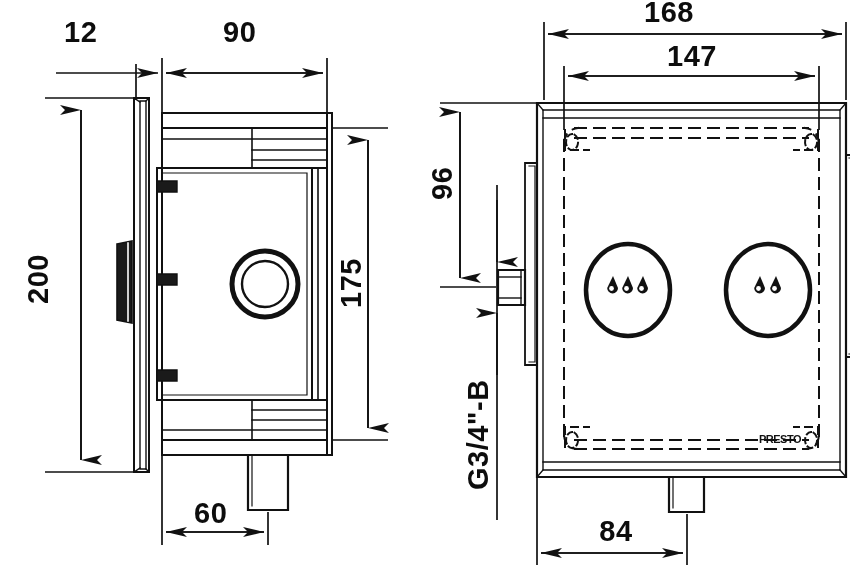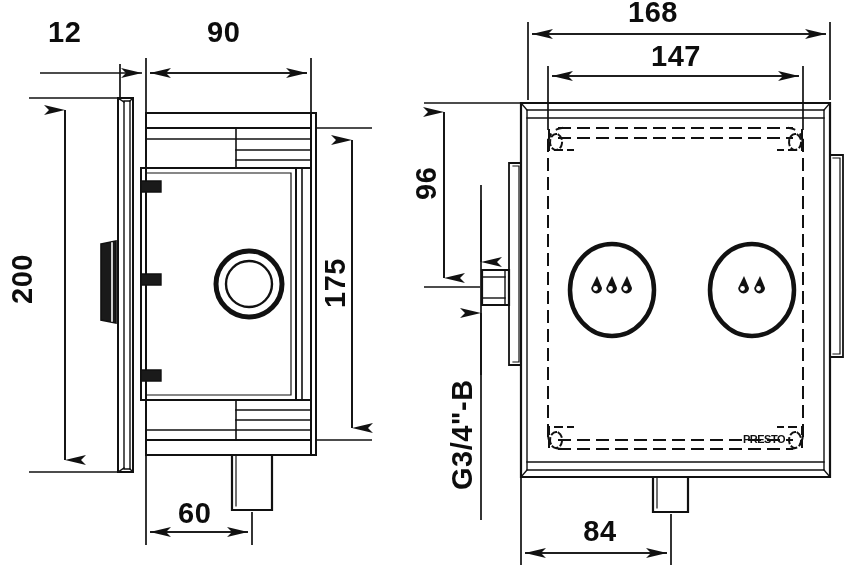--- a/index.html
+++ b/index.html
@@ -3,21 +3,21 @@
 <meta charset="utf-8">
 <style>
   html,body{margin:0;padding:0;background:#ffffff;}
   body{
     width:850px;height:586px;
     font-family:"Liberation Sans", sans-serif;
     overflow:hidden;
     position:relative;
   }
   #drawing{
-    position:absolute;left:0;top:0;
+    position:absolute;left:16px;top:0;
     width:792px;height:586px;
   }
   svg{display:block;}
   .dimtext{
     font-family:"Liberation Sans", sans-serif;
     font-weight:bold;
     font-size:29px;
     fill:#0d0d0d;
     letter-spacing:0.5px;
   }

